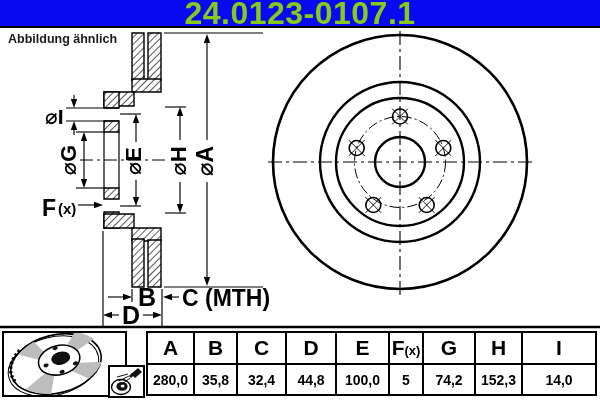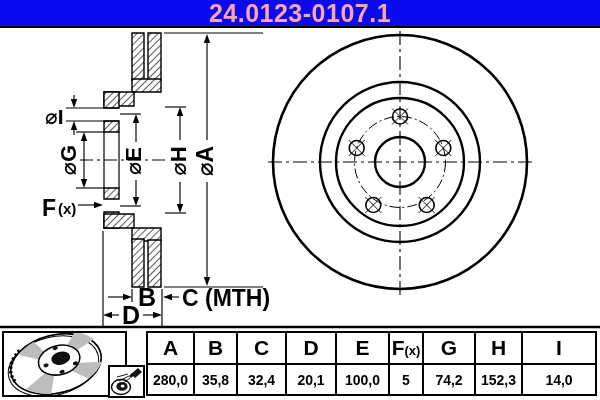--- a/index.html
+++ b/index.html
@@ -7,21 +7,21 @@
   body {
     position:relative; width:600px; height:400px; background:#fff; overflow:hidden;
     font-family:"Liberation Sans","DejaVu Sans",sans-serif;
   }
   .hdr {
     position:absolute; left:0; top:0; width:600px; height:28px;
     background:#0a0af0; border-bottom:2px solid #000;
     display:flex; align-items:center; justify-content:center; gap:38px;
   }
   .hdr span {
-    color:#fca5a5; font-size:25px; font-weight:bold; letter-spacing:0.5px; line-height:26px;
+    color:#84cc16; font-size:32px; font-weight:bold; letter-spacing:0.5px; line-height:26px;
   }
   .note {
     position:absolute; left:8px; top:32px; font-size:12.5px; font-weight:bold;
     color:#1a1a1a; line-height:15px;
   }
   .drawing-svg { position:absolute; left:0; top:0; }
   .photo-box {
     position:absolute; left:2px; top:331px; width:125px; height:66px;
     border:2px solid #000; background:#fff;
   }
@@ -43,20 +43,21 @@
   svg text { fill:#000; }
 </style>
 </head>
 <body>
 
 <div class="hdr">
   <span>24.0123-0107.1</span>
 </div>
 
 <div class="note">
+  <div>Abbildung ähnlich</div>
 </div>
 
 <svg class="drawing-svg" width="600" height="400" viewBox="0 0 600 400">
   <defs>
     <pattern id="hatch" width="5" height="5" patternUnits="userSpaceOnUse" patternTransform="rotate(45)">
       <rect width="5" height="5" fill="#fff"></rect>
       <line x1="0" y1="0" x2="0" y2="5" stroke="#000" stroke-width="1.3"></line>
     </pattern>
   </defs>
 
@@ -248,21 +249,21 @@
     <td>E</td>
     <td><span>F</span><span class="fx-small">(x)</span></td>
     <td>G</td>
     <td>H</td>
     <td>I</td>
   </tr>
   <tr class="vrow">
     <td>280,0</td>
     <td>35,8</td>
     <td>32,4</td>
-    <td>20,1</td>
+    <td>44,8</td>
     <td>100,0</td>
     <td>5</td>
     <td>74,2</td>
     <td>152,3</td>
     <td>14,0</td>
   </tr>
 </tbody>
   </table>
 
 </body></html>

